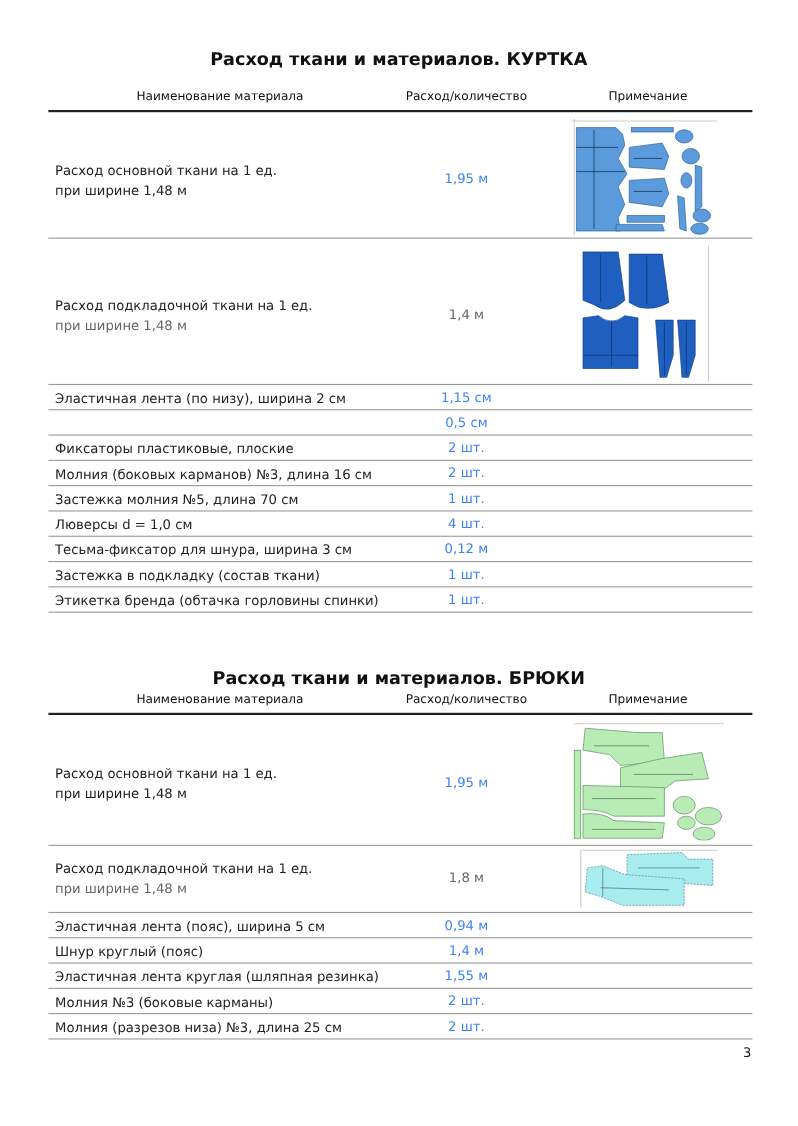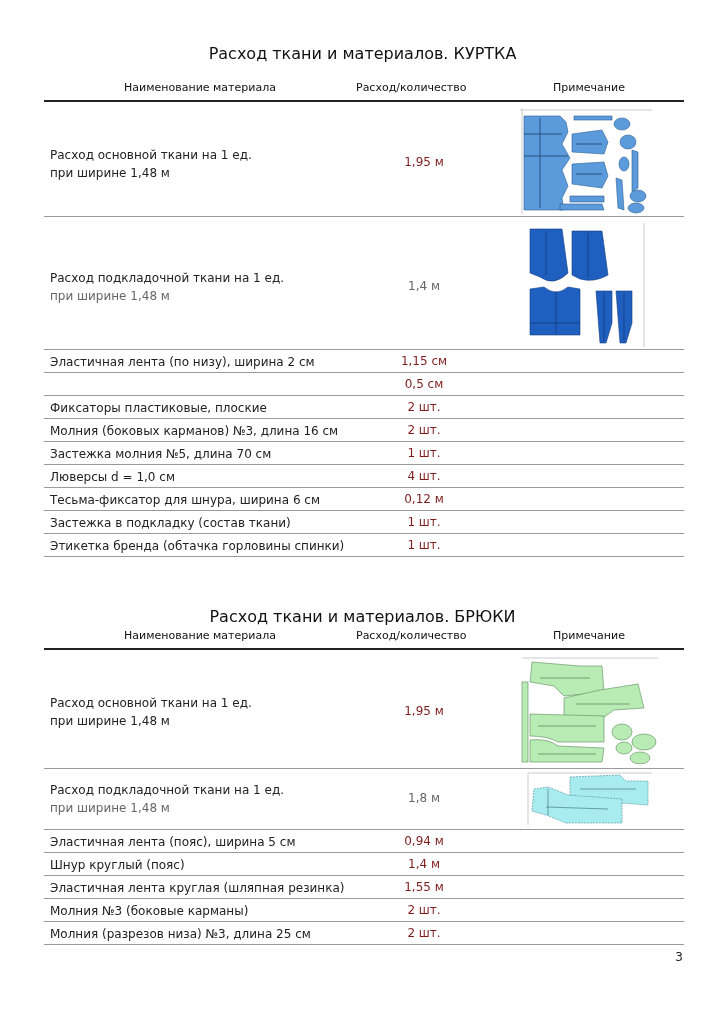--- a/index.html
+++ b/index.html
@@ -1,29 +1,29 @@
 <!DOCTYPE html>
 <html><head>
 <meta charset="utf-8">
 <style>
   html, body { margin: 0; padding: 0; background: #ffffff; }
   body { width: 725px; height: 1024px; position: relative; overflow: hidden;
          font-family: "DejaVu Sans", "Liberation Sans", sans-serif; color: #1a1a1a; }
   .section-title { position: absolute; left: 0; width: 725px; text-align: center;
-         font-weight: normal; font-size: 16px; color: #111; }
+         font-weight: bold; font-size: 16px; color: #111; }
   .table { position: absolute; left: 44px; width: 640px; }
   .thead { position: relative; height: 22px; border-bottom: 2px solid #222; }
   .th { position: absolute; top: 3px; font-size: 11px; font-weight: normal; color: #111; }
   .th.name { left: 0; width: 312px; text-align: center; }
-  .th.qty { left: 312px; width: 136px; text-align: left; }
+  .th.qty { left: 312px; width: 136px; text-align: center; }
   .th.note { left: 466px; width: 158px; text-align: center; }
   .row { position: relative; border-bottom: 1.5px solid #9a9a9a; }
   .cell-name { position: absolute; left: 6px; font-size: 12px; color: #222; line-height: 18px; }
   .cell-name .sub-grey { color: #666; }
-  .cell-qty { position: absolute; left: 312px; width: 136px; text-align: center; font-size: 12px; color: #7f1d1d; }
+  .cell-qty { position: absolute; left: 312px; width: 136px; text-align: center; font-size: 12px; color: #3b82f6; }
   .cell-qty.grey { color: #666; }
   .row.small { height: 22px; }
   .row.small .cell-name { top: 3px; }
   .row.small .cell-qty { top: 4px; }
   .note-img { position: absolute; background: #fff; }
   .page-number { position: absolute; right: 42px; top: 950px; font-size: 12px; color: #222; }
 </style>
 </head>
 <body>
 
@@ -118,21 +118,21 @@
     </div>
     <div class="row small">
       <div class="cell-name">Застежка молния №5, длина 70 см</div>
       <div class="cell-qty">1 шт.</div>
     </div>
     <div class="row small">
       <div class="cell-name">Люверсы d = 1,0 см</div>
       <div class="cell-qty">4 шт.</div>
     </div>
     <div class="row small">
-      <div class="cell-name">Тесьма-фиксатор для шнура, ширина 6 см</div>
+      <div class="cell-name">Тесьма-фиксатор для шнура, ширина 3 см</div>
       <div class="cell-qty">0,12 м</div>
     </div>
     <div class="row small">
       <div class="cell-name">Застежка в подкладку (состав ткани)</div>
       <div class="cell-qty">1 шт.</div>
     </div>
     <div class="row small">
       <div class="cell-name">Этикетка бренда (обтачка горловины спинки)</div>
       <div class="cell-qty">1 шт.</div>
     </div>

